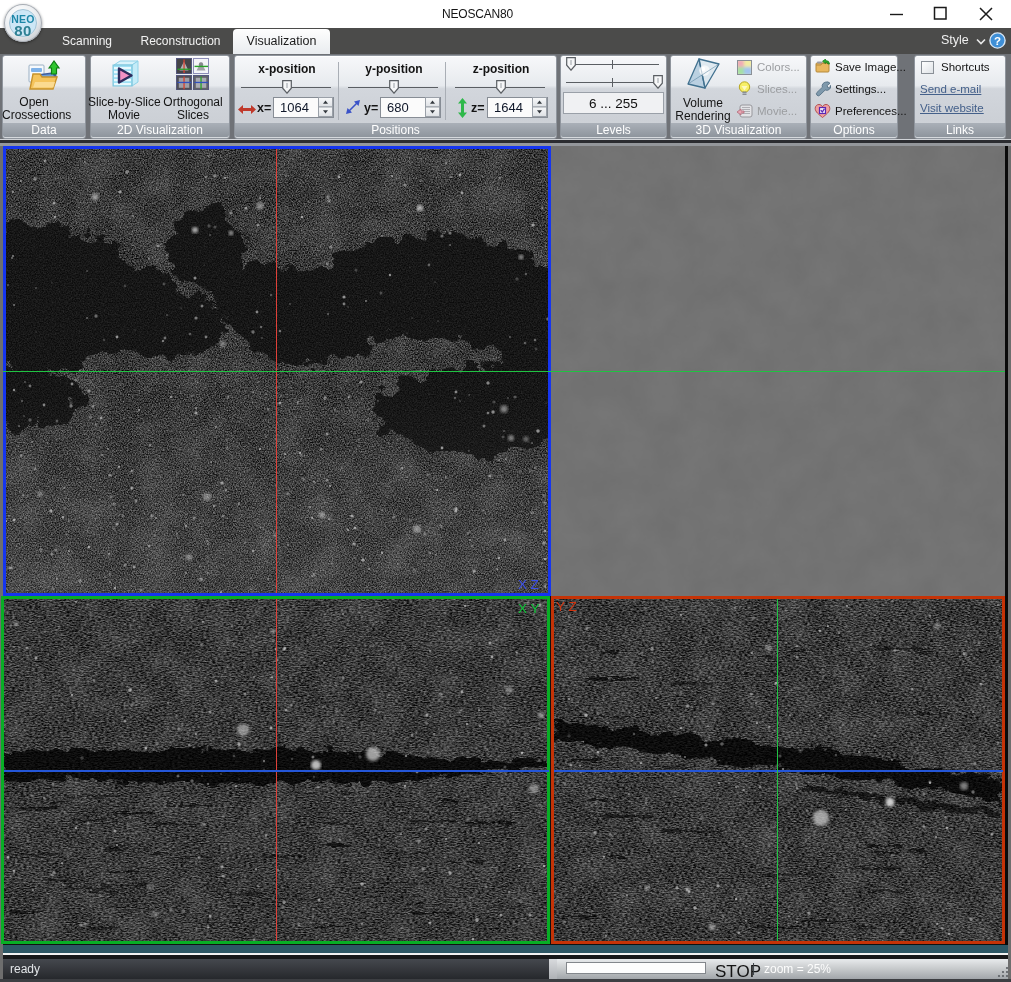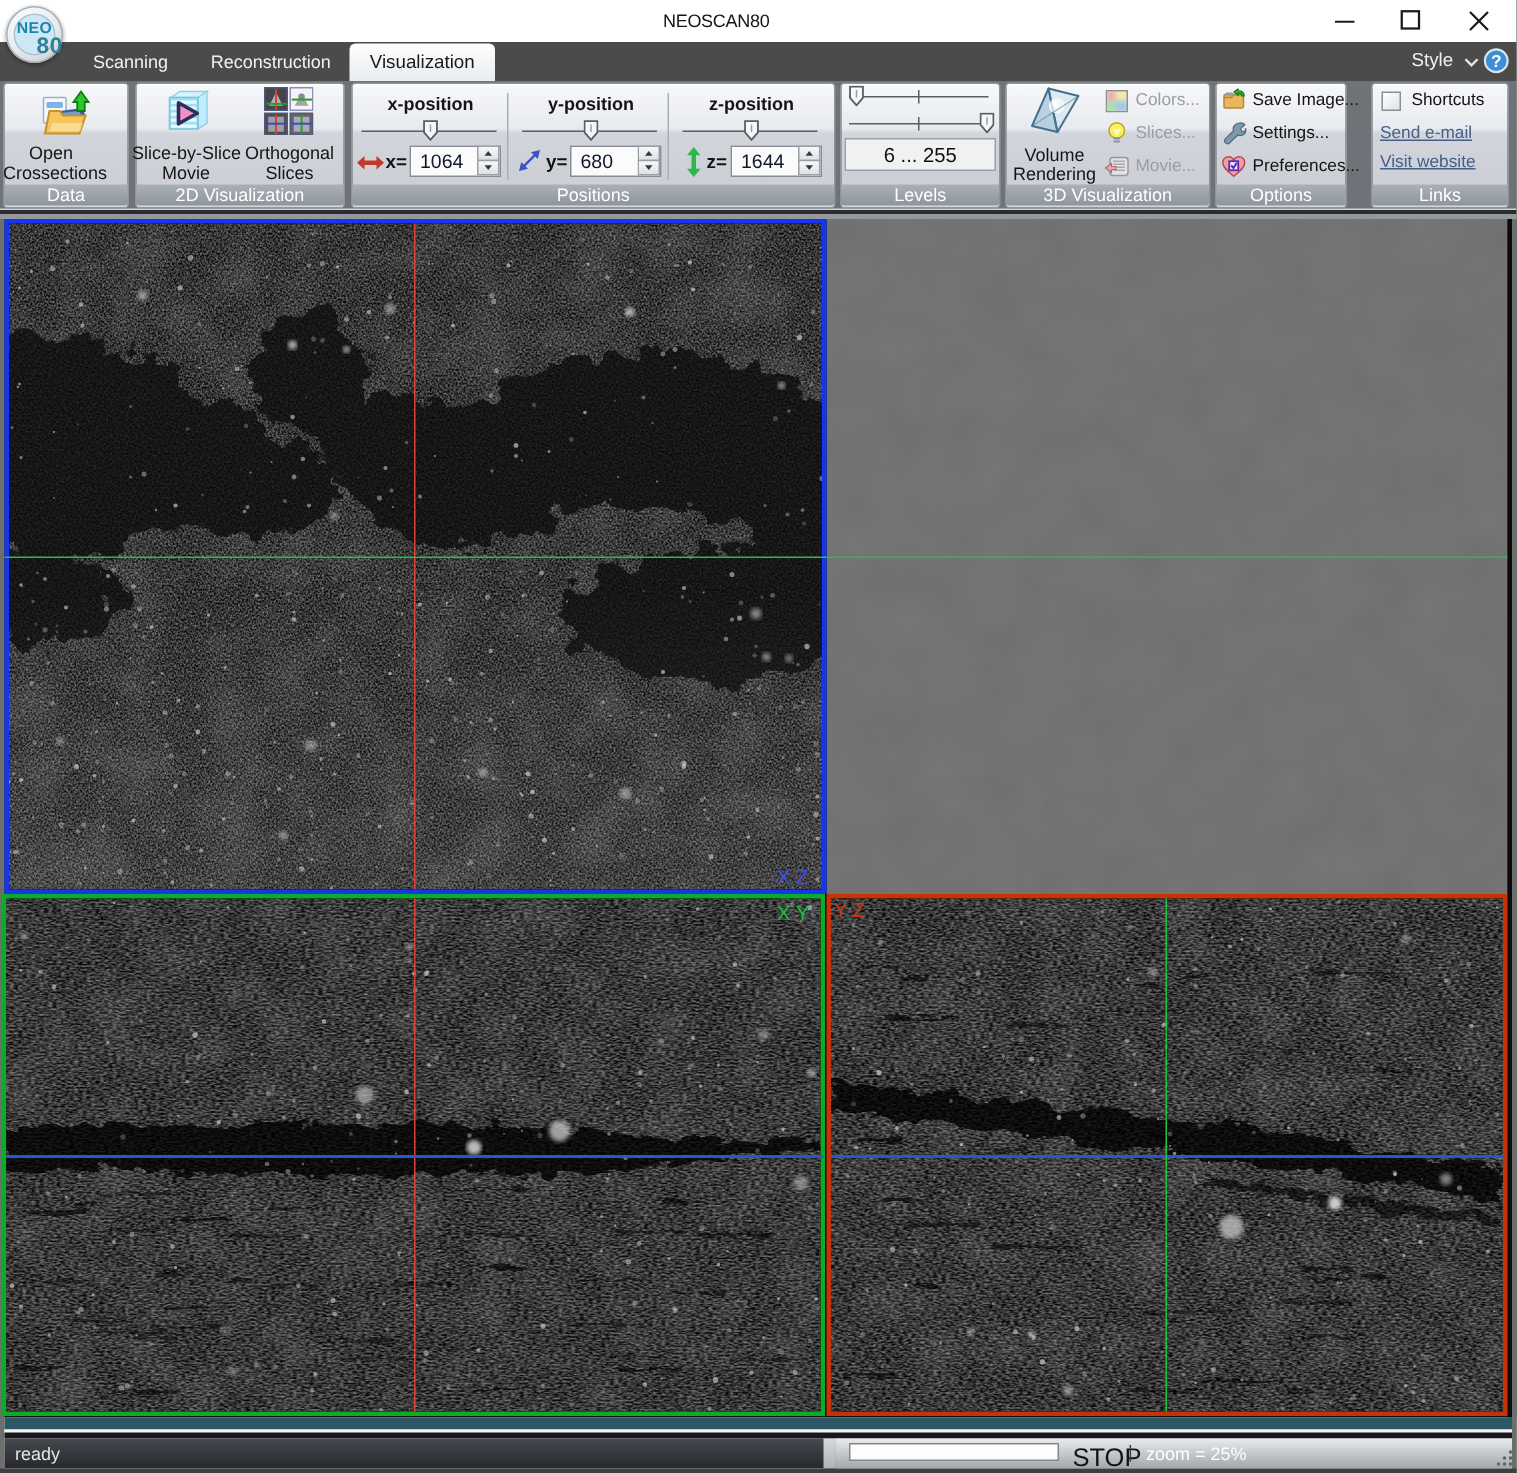--- a/index.html
+++ b/index.html
@@ -1342,13 +1342,13 @@
       <circle cx="2" cy="10" r="1.1"></circle>
     </g>
 </svg>
 <div class="abs" style="left:0;top:979px;width:1011px;height:3px;background:#3c3e42"></div>
 
 <div class="abs" style="left:4px;top:4px;width:38px;height:38px;border-radius:50%;
 background:radial-gradient(circle at 38% 30%,#ffffff,#e8ebee 55%,#b6bac0 95%);
 box-shadow:0 1px 3px rgba(0,0,0,.45),inset 0 0 0 1px #a8adb4"></div>
 <div class="abs" style="left:9px;top:9px;width:28px;height:28px;border-radius:50%;background:#cde7f6;border:1px solid #a5c4d6"></div>
 <div class="abs" style="left:4px;top:13px;width:38px;text-align:center;font-size:10.5px;font-weight:bold;color:#1d87a8;letter-spacing:0.3px">NEO</div>
-<div class="abs" style="left:4px;top:22px;width:38px;text-align:right;font-size:15px;font-weight:bold;color:#2e8093;letter-spacing:0.5px">80</div>
+<div class="abs" style="left:4px;top:22px;width:38px;text-align:center;font-size:15px;font-weight:bold;color:#2e8093;letter-spacing:0.5px">80</div>
 
 </body></html>

